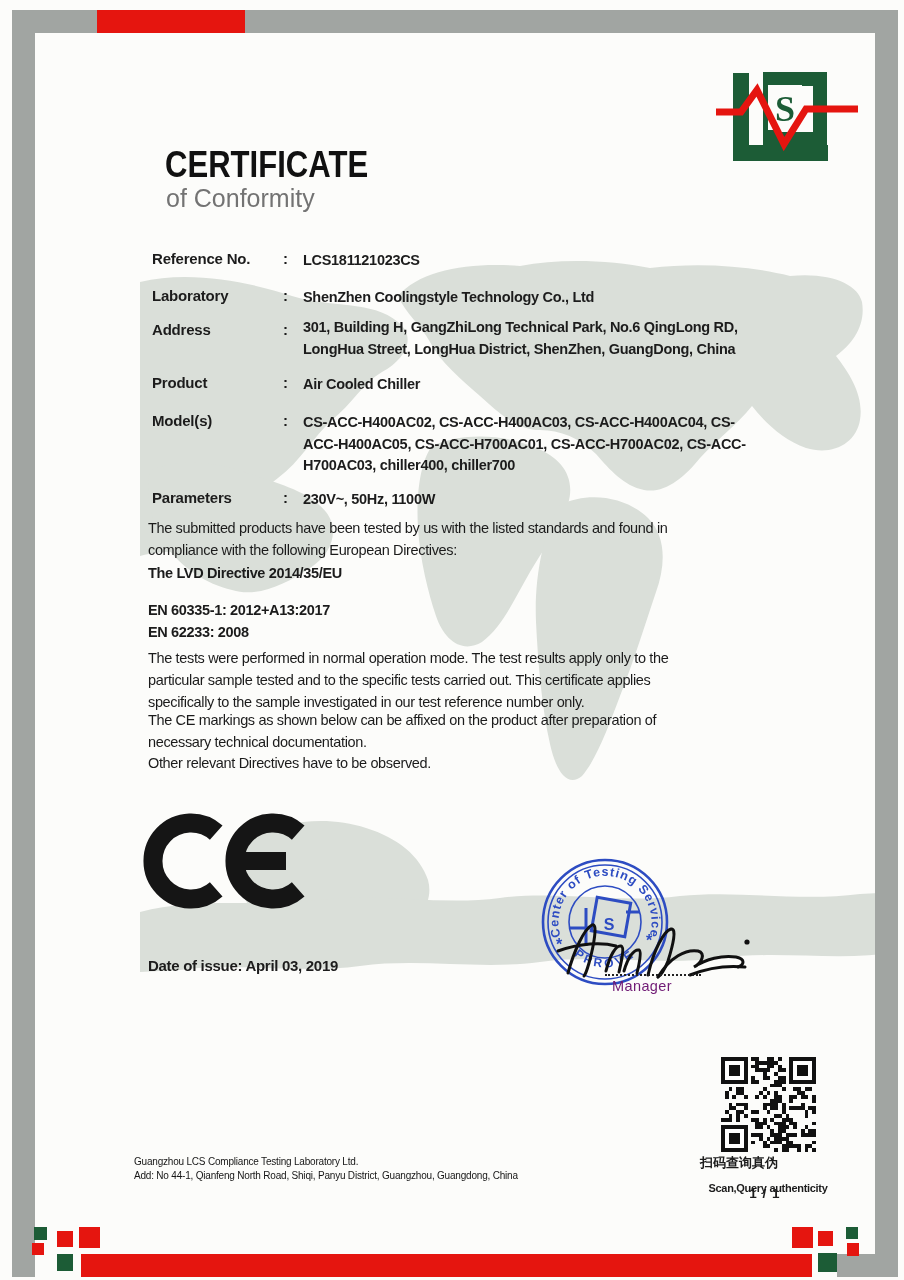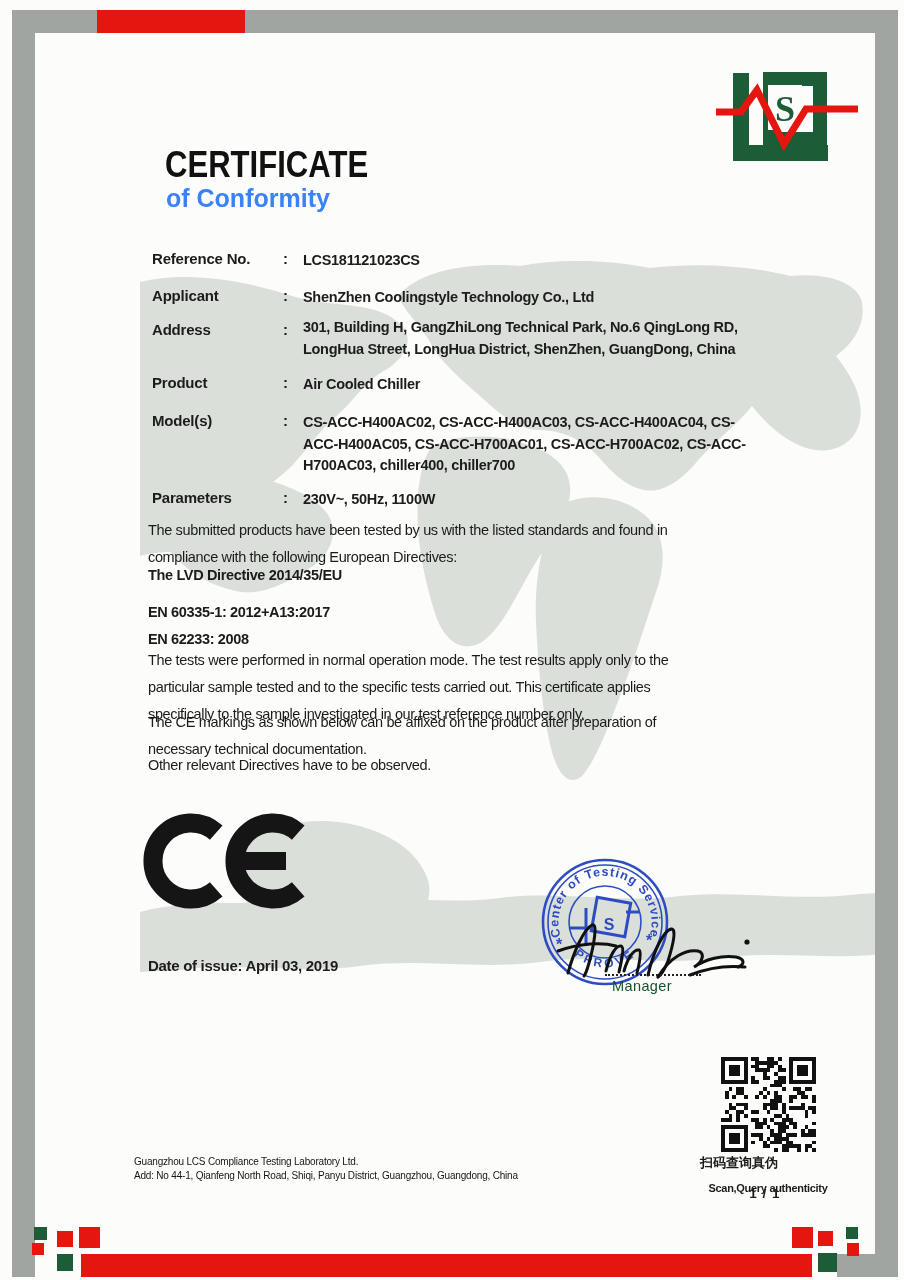--- a/index.html
+++ b/index.html
@@ -12,45 +12,45 @@
   .green{background:#1c5c36;}
   .sq{position:absolute;}
 
   
   .map{position:absolute;left:0;top:0;z-index:0;}
 
   
   .title1{position:absolute;left:165px;top:144px;font-size:37px;font-weight:bold;
           letter-spacing:0px;color:#111;z-index:2;}
   .title1 span{display:inline-block;transform:scaleX(.84);transform-origin:left;}
-  .title2{position:absolute;left:166px;top:184px;font-size:25px;font-weight:bold;color:#3b82f6;z-index:2;}
+  .title2{position:absolute;left:166px;top:184px;font-size:25px;font-weight:normal;color:#737373;z-index:2;}
 
   
   .row{position:absolute;left:0;width:100%;z-index:2;}
   .lbl{position:absolute;left:152px;font-size:15px;font-weight:bold;white-space:nowrap;letter-spacing:-.2px;}
   .cln{position:absolute;left:283px;font-size:15px;font-weight:bold;}
   .val{position:absolute;left:303px;font-size:14.5px;font-weight:bold;line-height:21.5px;
        white-space:nowrap;letter-spacing:-.3px;}
   .r1{top:250px}.r2{top:287px}.r3{top:317px}.r4{top:374px}.r5{top:412px}.r6{top:489px}
 
   
-  .para{position:absolute;left:148px;font-size:14.5px;line-height:27px;white-space:nowrap;
+  .para{position:absolute;left:148px;font-size:14.5px;line-height:22px;white-space:nowrap;
         letter-spacing:-.35px;z-index:2;color:#1b1b1b;}
   .para.b{font-weight:bold;}
   .s1{top:517px}.s2{top:562px}.s3{top:599px}.s4{top:647px}.s5{top:709px}.s6{top:752px}
 
   .date-line{position:absolute;left:148px;top:957px;font-size:15px;font-weight:bold;
              letter-spacing:-.3px;z-index:2;}
 
   
   .stamp{position:absolute;left:520px;top:838px;z-index:3;}
   .sig{position:absolute;left:540px;top:905px;z-index:4;}
   .sig-line{position:absolute;left:605px;top:960px;width:96px;height:14px;
             border-bottom:2px dotted #222;z-index:4;}
-  .manager{position:absolute;left:612px;top:978px;font-size:14.5px;color:#14532d;
+  .manager{position:absolute;left:612px;top:978px;font-size:14.5px;color:#701a75;
            letter-spacing:.4px;z-index:4;}
 
   
   .footer-left{position:absolute;left:134px;top:1155px;font-size:10px;line-height:13.5px;
                letter-spacing:-.2px;color:#161616;white-space:nowrap;z-index:2;}
   .qr{position:absolute;left:720px;top:1057px;z-index:2;}
   .qr-cn{position:absolute;left:700px;top:1154px;width:136px;text-align:left;
          font-size:13px;font-weight:bold;z-index:2;}
   .qr-en{position:absolute;left:688px;top:1154px;width:160px;text-align:center;
          font-size:11px;font-weight:bold;letter-spacing:-.3px;z-index:2;margin-top:28px;}
@@ -107,21 +107,21 @@
 
   <div class="title1"><span>CERTIFICATE</span></div>
   <div class="title2">of Conformity</div>
 
   <div class="row r1">
     <span class="lbl">Reference No.</span>
     <span class="cln">:</span>
     <span class="val">LCS181121023CS</span>
   </div>
   <div class="row r2">
-    <span class="lbl">Applicant</span>
+    <span class="lbl">Laboratory</span>
     <span class="cln">:</span>
     <span class="val">ShenZhen Coolingstyle Technology Co., Ltd</span>
   </div>
   <div class="row r3">
     <span class="lbl" style="top:4px">Address</span>
     <span class="cln" style="top:4px">:</span>
     <span class="val">301, Building H, GangZhiLong Technical Park, No.6 QingLong RD,<br>LongHua Street, LongHua District, ShenZhen, GuangDong, China</span>
   </div>
   <div class="row r4">
     <span class="lbl">Product</span>

